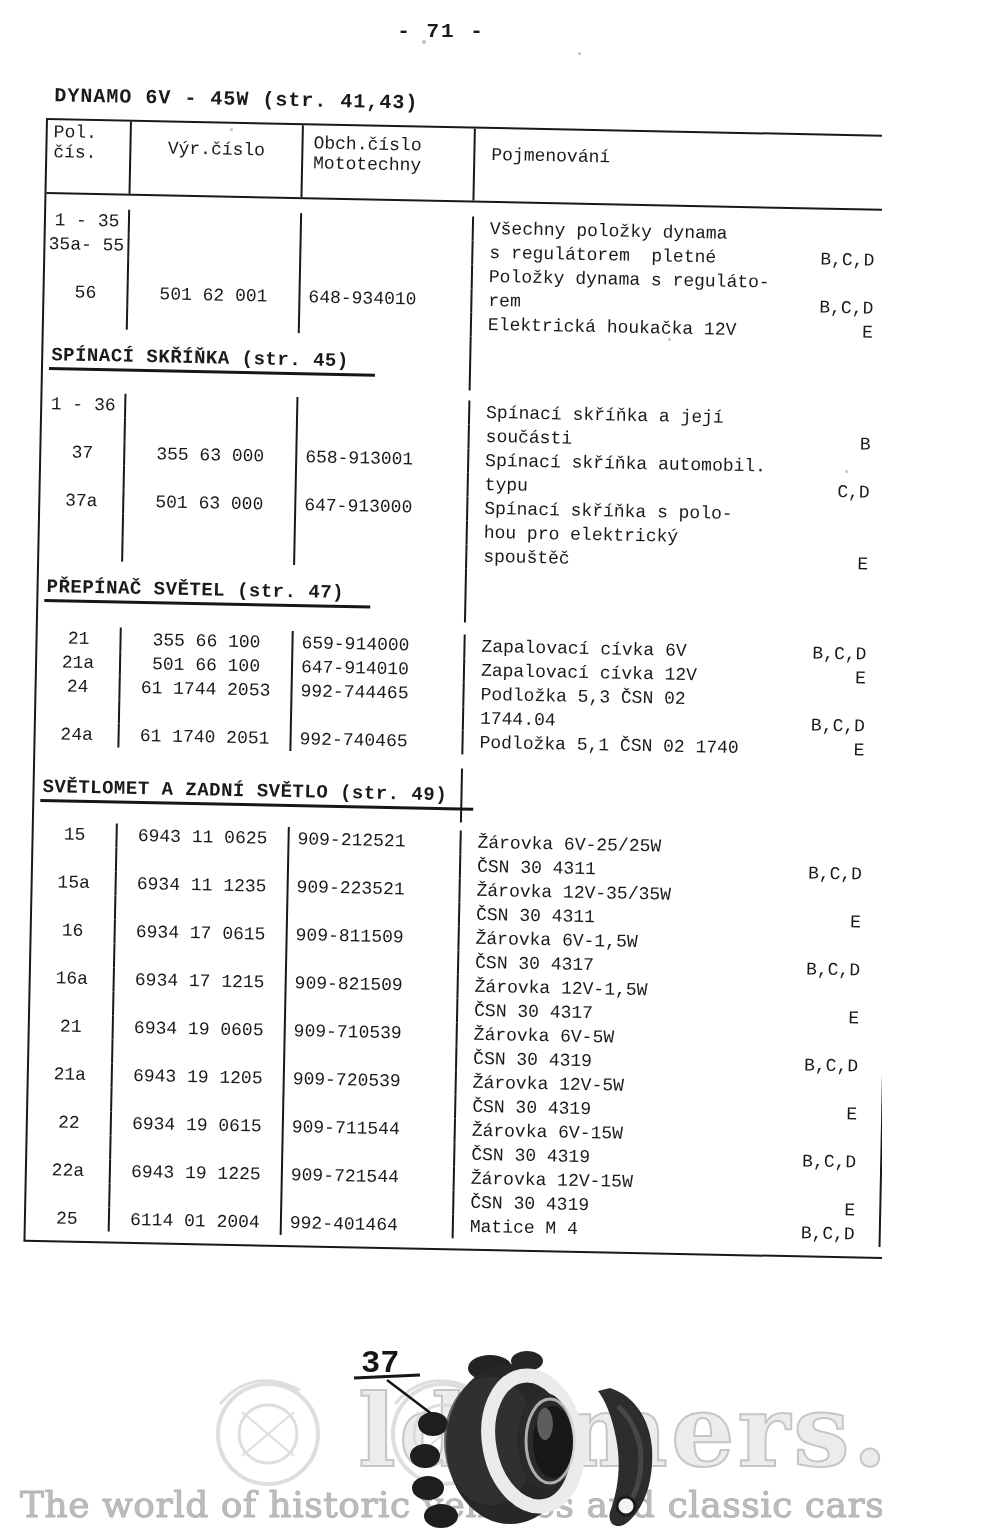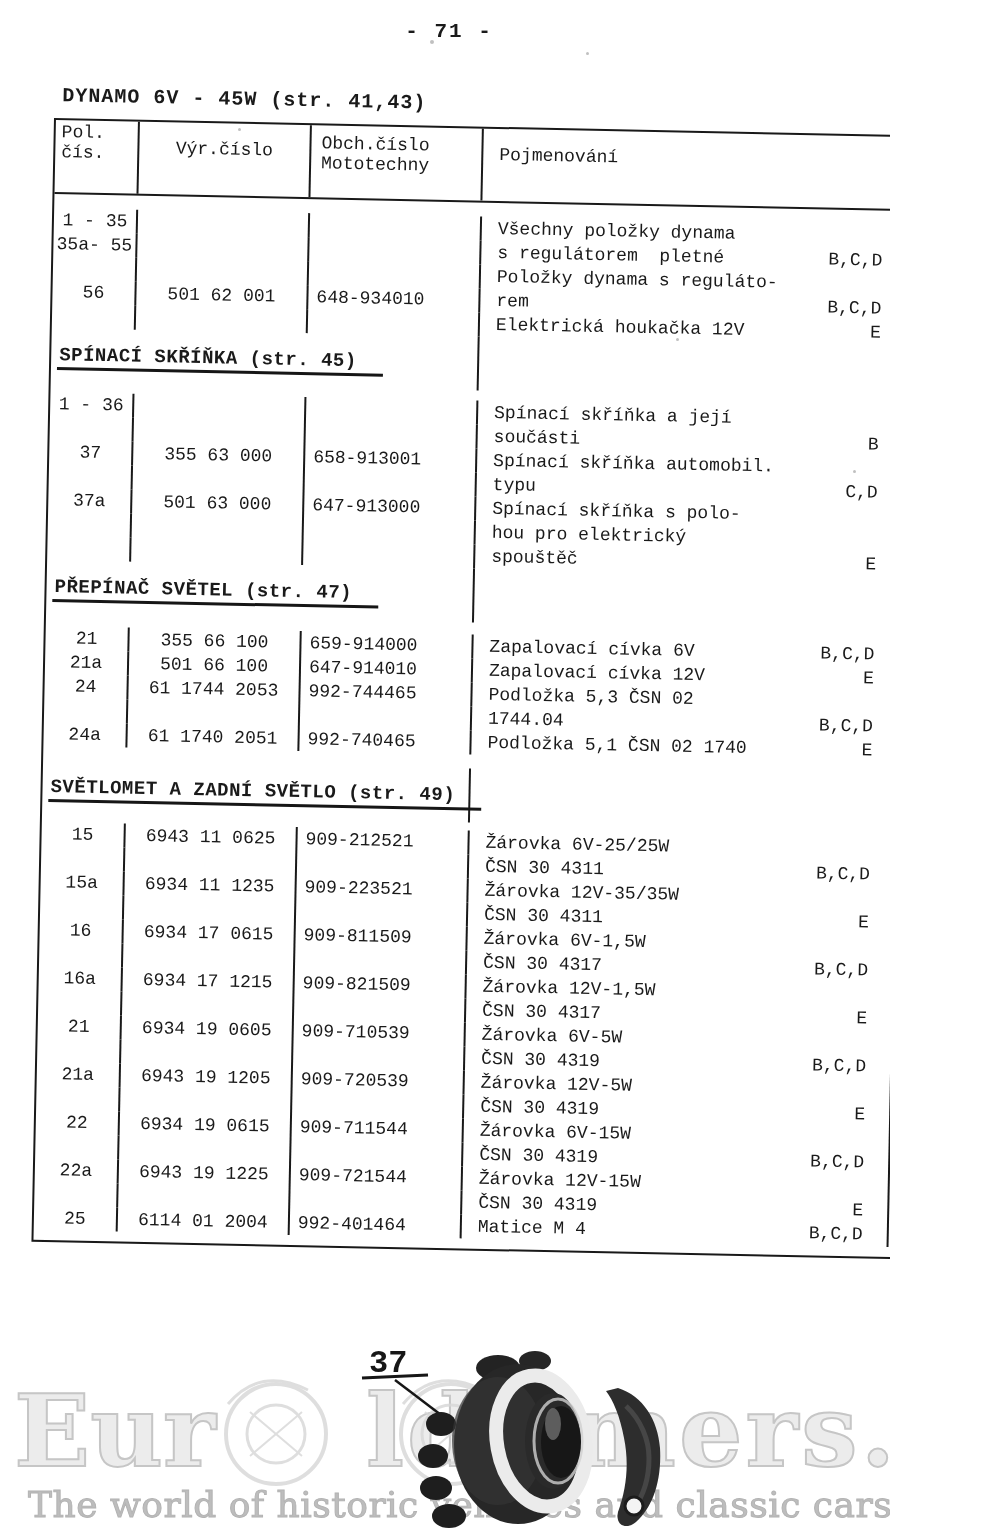--- a/index.html
+++ b/index.html
@@ -2,21 +2,20 @@
 <html><head>
 <meta charset="utf-8">
 <style>
   * { margin:0; padding:0; box-sizing:border-box; }
   html,body { background:#ffffff; }
   .page {
     position:relative; width:882px; height:1535px;
     background:#ffffff; overflow:hidden;
     font-family:"Liberation Mono","DejaVu Sans Mono",monospace;
     color:#1a1a1a;
-    margin-left:8px;
   }
   
   .page-number {
     position:absolute; left:0; right:0; top:20px;
     text-align:center; font-size:21px; font-weight:bold; letter-spacing:2px;
   }
   
   .tilt {
     position:absolute; left:46px; top:118px;
     transform:rotate(1.15deg); transform-origin:0 0; z-index:2;
@@ -79,21 +78,20 @@
 <div class="page">
 
   <div class="page-number">- 71 -</div>
 
   <div class="speck" style="left:422px;top:40px;width:4px;height:4px;"></div>
   <div class="speck" style="left:578px;top:52px;width:3px;height:3px;"></div>
   <div class="speck" style="left:230px;top:128px;width:3px;height:3px;"></div>
   <div class="speck" style="left:668px;top:338px;width:3px;height:3px;"></div>
   <div class="speck" style="left:845px;top:470px;width:3px;height:3px;"></div>
 
-  <span class="wm wm-eur">Eur</span>
   <span class="wm wm-rest">ldtimers.com</span>
   <svg class="wm-cars" width="395" height="130" viewBox="0 0 395 130">
     <g stroke="#d7d7d7" fill="none" opacity="0.8">
       <path d="M40 42 Q72 4 120 28" stroke-width="3"></path>
       <circle cx="88" cy="72" r="50" stroke-width="4"></circle>
       <circle cx="88" cy="72" r="29" stroke-width="3"></circle>
       <path d="M62 50 L114 94 M114 50 L62 94" stroke-width="2"></path>
       <path d="M215 42 Q247 4 295 28" stroke-width="3"></path>
       <circle cx="263" cy="72" r="50" stroke-width="4"></circle>
       <circle cx="263" cy="72" r="29" stroke-width="3"></circle>

